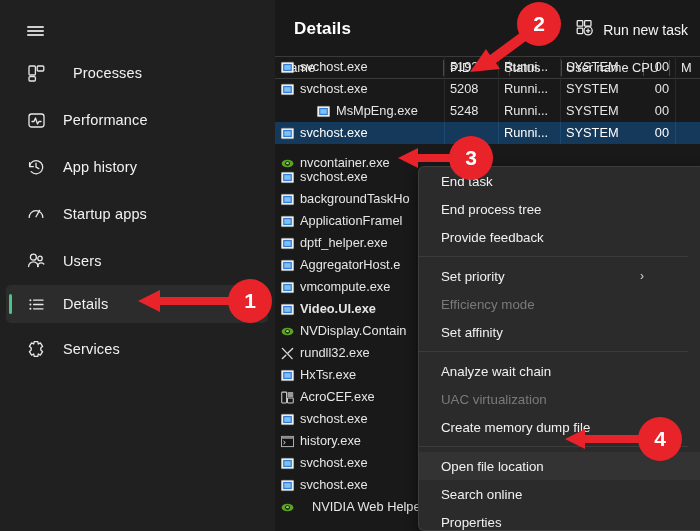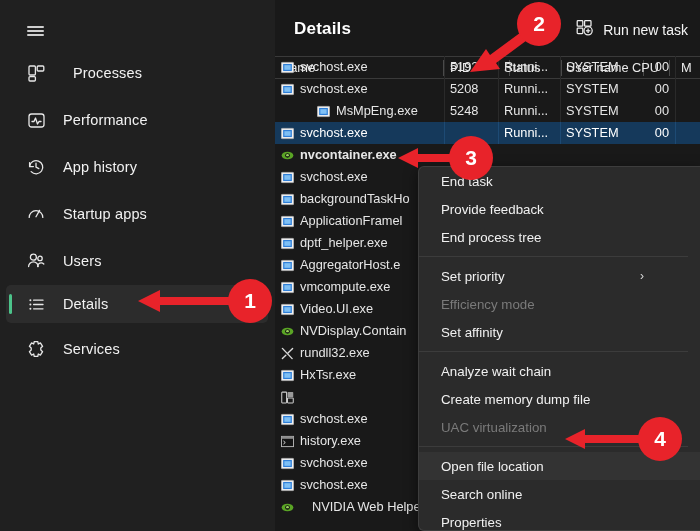--- a/index.html
+++ b/index.html
@@ -317,21 +317,21 @@
               <span class="pname">svchost.exe</span>
             </div>
             <div class="cell" style="left: 229px; width: 62px;">Runni...</div>
             <div class="cell" style="left: 291px; width: 66px;">SYSTEM</div>
             <div class="cell" style="left: 357px; width: 49px; text-align: right; padding-right: 12px;">00</div>
             <div class="cell" style="left: 169px; width: 1px; background: rgb(29, 74, 116);"></div>
             <div class="cell" style="left: 223px; width: 1px; background: rgb(29, 74, 116);"></div>
             <div class="cell" style="left: 285px; width: 1px; background: rgb(29, 74, 116);"></div>
             <div class="cell" style="left: 400px; width: 1px; background: rgb(29, 74, 116);"></div>
           </div>
-          <div class="row" style="top: 88px; font-weight: bold;">
+          <div class="row" style="top: 96px;">
             <div class="cell name" style="width: 161px;">
               <span>
                 <svg class="proc-ico" viewBox="0 0 14 14">
                   <ellipse cx="7" cy="7" rx="6.3" ry="4.1" fill="#5aa425"></ellipse>
                   <ellipse cx="7" cy="7" rx="2.6" ry="2.3" fill="#111"></ellipse>
                   <ellipse cx="7" cy="6.6" rx="1.5" ry="1.3" fill="#9bd35e"></ellipse>
                 </svg>
               </span>
               <span class="pname">nvcontainer.exe</span>
             </div>
@@ -402,21 +402,21 @@
                 <svg class="proc-ico" viewBox="0 0 14 14">
                   <rect x="0.5" y="1.5" width="13" height="11" rx="0.6" fill="#f0f0f0" stroke="#bdbdbd" stroke-width="0.8"></rect>
                   <rect x="2.3" y="3.2" width="9.4" height="7.6" fill="#2f7fd8"></rect>
                   <rect x="3.6" y="4.5" width="6.8" height="5" fill="#7fc0f5"></rect>
                 </svg>
               </span>
               <span class="pname">vmcompute.exe</span>
             </div>
           </div>
           <div class="row" style="top: 242px;">
-            <div class="cell name" style="width: 161px;">
+            <div class="cell name" style="width: 161px; font-weight: bold;">
               <span>
                 <svg class="proc-ico" viewBox="0 0 14 14">
                   <rect x="0.5" y="1.5" width="13" height="11" rx="0.6" fill="#f0f0f0" stroke="#bdbdbd" stroke-width="0.8"></rect>
                   <rect x="2.3" y="3.2" width="9.4" height="7.6" fill="#2f7fd8"></rect>
                   <rect x="3.6" y="4.5" width="6.8" height="5" fill="#7fc0f5"></rect>
                 </svg>
               </span>
               <span class="pname">Video.UI.exe</span>
             </div>
           </div>
@@ -458,20 +458,21 @@
           </div>
           <div class="row" style="top: 330px;">
             <div class="cell name" style="width: 161px;">
               <span>
                 <svg class="proc-ico" viewBox="0 0 14 14" fill="none">
                   <rect x="0.8" y="1.2" width="5.2" height="11.6" rx="0.6" stroke="#cfcfcf" stroke-width="1.1"></rect>
                   <rect x="7" y="1.2" width="6.2" height="5.3" rx="0.6" fill="#9a9a9a"></rect>
                   <rect x="7" y="7.5" width="6.2" height="5.3" rx="0.6" stroke="#cfcfcf" stroke-width="1.1"></rect>
                 </svg>
               </span>
+              <span class="pname">AcroCEF.exe</span>
             </div>
           </div>
           <div class="row" style="top: 352px;">
             <div class="cell name" style="width: 161px;">
               <span>
                 <svg class="proc-ico" viewBox="0 0 14 14">
                   <rect x="0.5" y="1.5" width="13" height="11" rx="0.6" fill="#f0f0f0" stroke="#bdbdbd" stroke-width="0.8"></rect>
                   <rect x="2.3" y="3.2" width="9.4" height="7.6" fill="#2f7fd8"></rect>
                   <rect x="3.6" y="4.5" width="6.8" height="5" fill="#7fc0f5"></rect>
                 </svg>
@@ -529,45 +530,45 @@
           </div>
         </div>
     </div>
   </div>
 
   <div id="ctx-menu">
       <div class="mi">
         <span>End task</span>
       </div>
       <div class="mi">
+        <span>End process tree</span>
+      </div>
+      <div class="mi">
         <span>Provide feedback</span>
-      </div>
-      <div class="mi">
-        <span>End process tree</span>
       </div>
       <div class="msep"></div>
       <div class="mi">
         <span>Set priority</span>
         <span class="chev">›</span>
       </div>
       <div class="mi disabled">
         <span>Efficiency mode</span>
       </div>
       <div class="mi">
         <span>Set affinity</span>
       </div>
       <div class="msep"></div>
       <div class="mi">
         <span>Analyze wait chain</span>
       </div>
-      <div class="mi">
-        <span>Create memory dump file</span>
-      </div>
       <div class="mi disabled">
         <span>UAC virtualization</span>
+      </div>
+      <div class="mi">
+        <span>Create memory dump file</span>
       </div>
       <div class="msep"></div>
       <div class="mi highlight">
         <span>Open file location</span>
       </div>
       <div class="mi">
         <span>Search online</span>
       </div>
       <div class="mi">
         <span>Properties</span>

